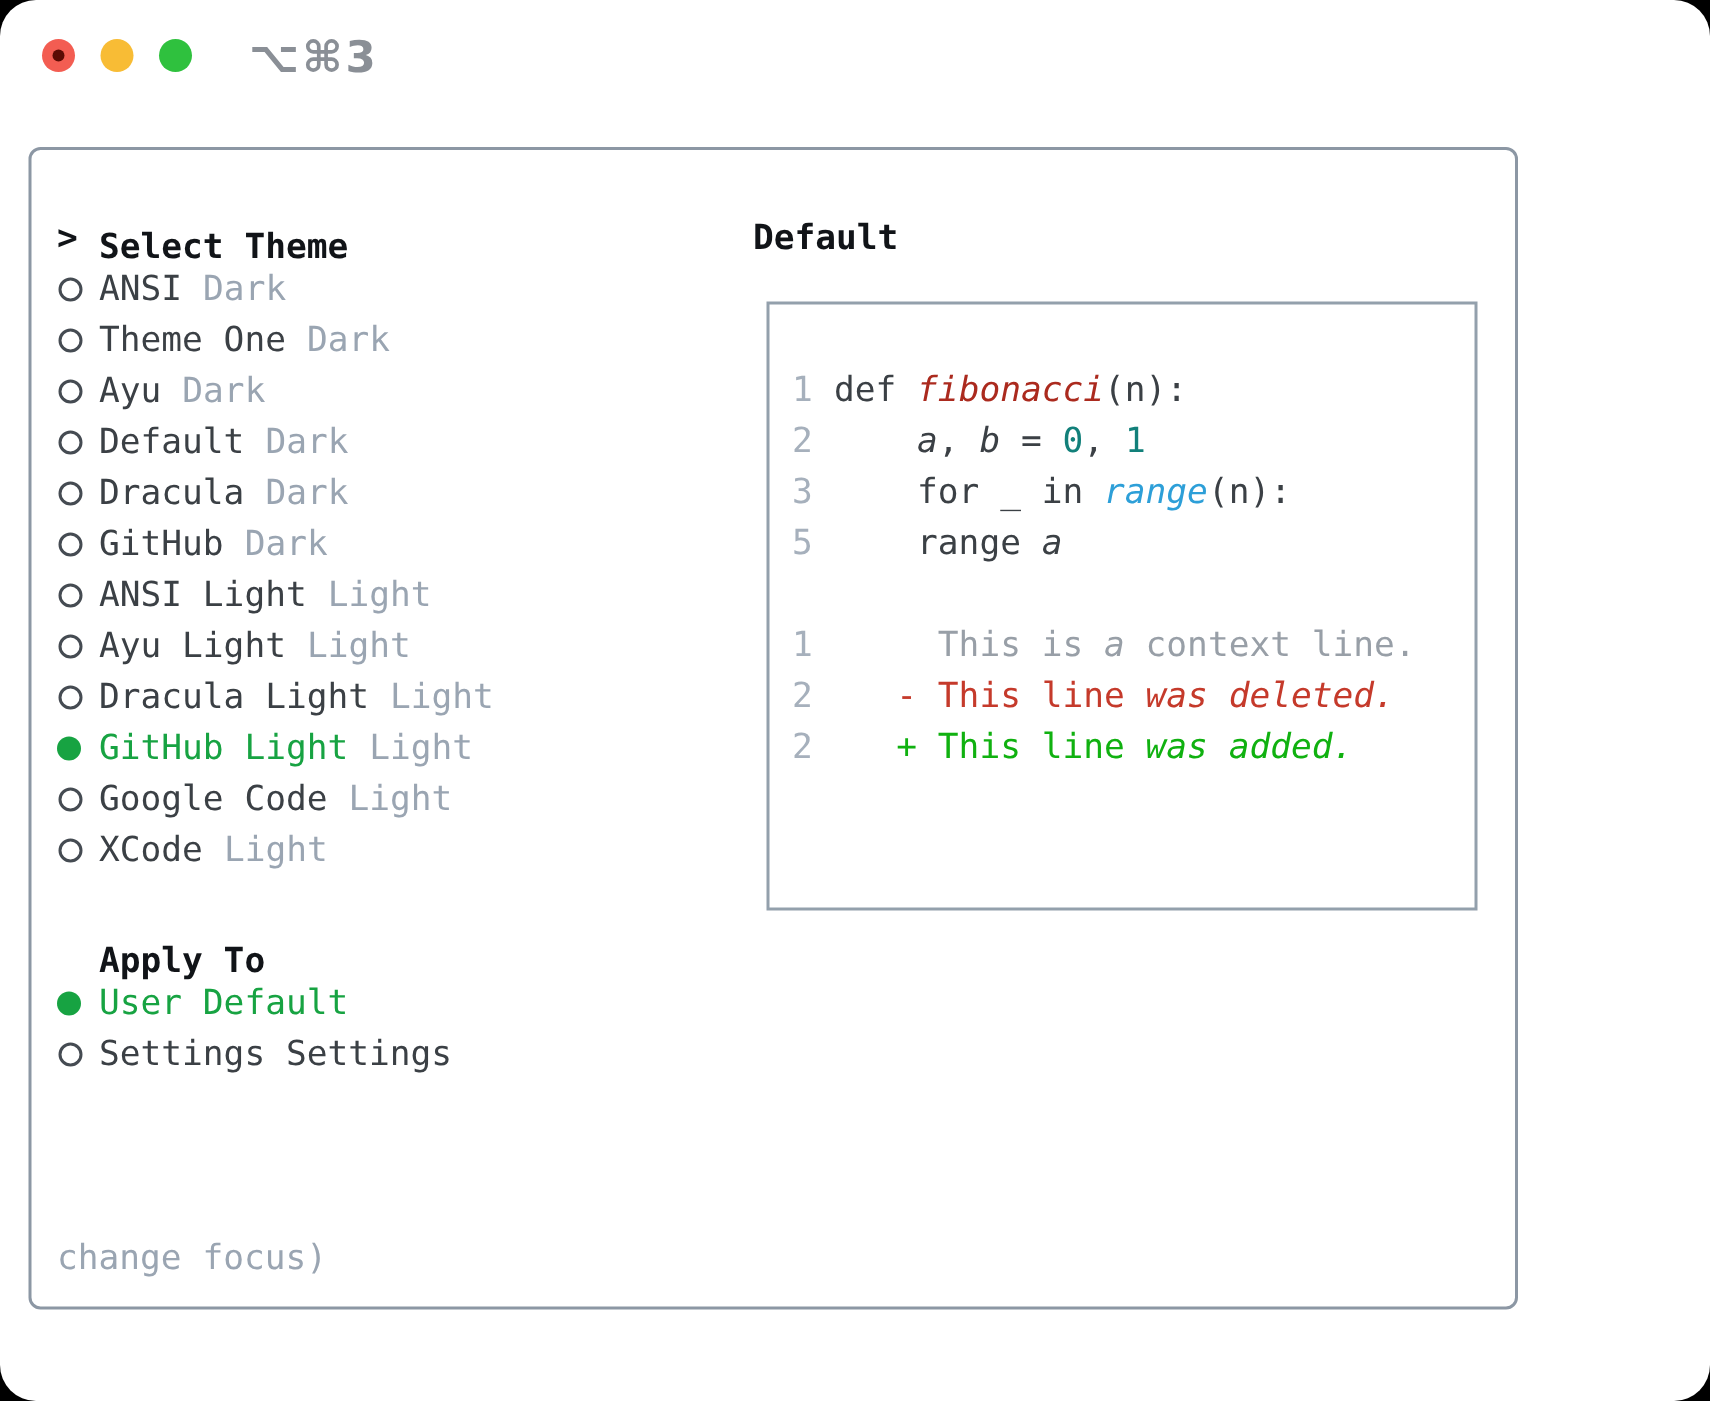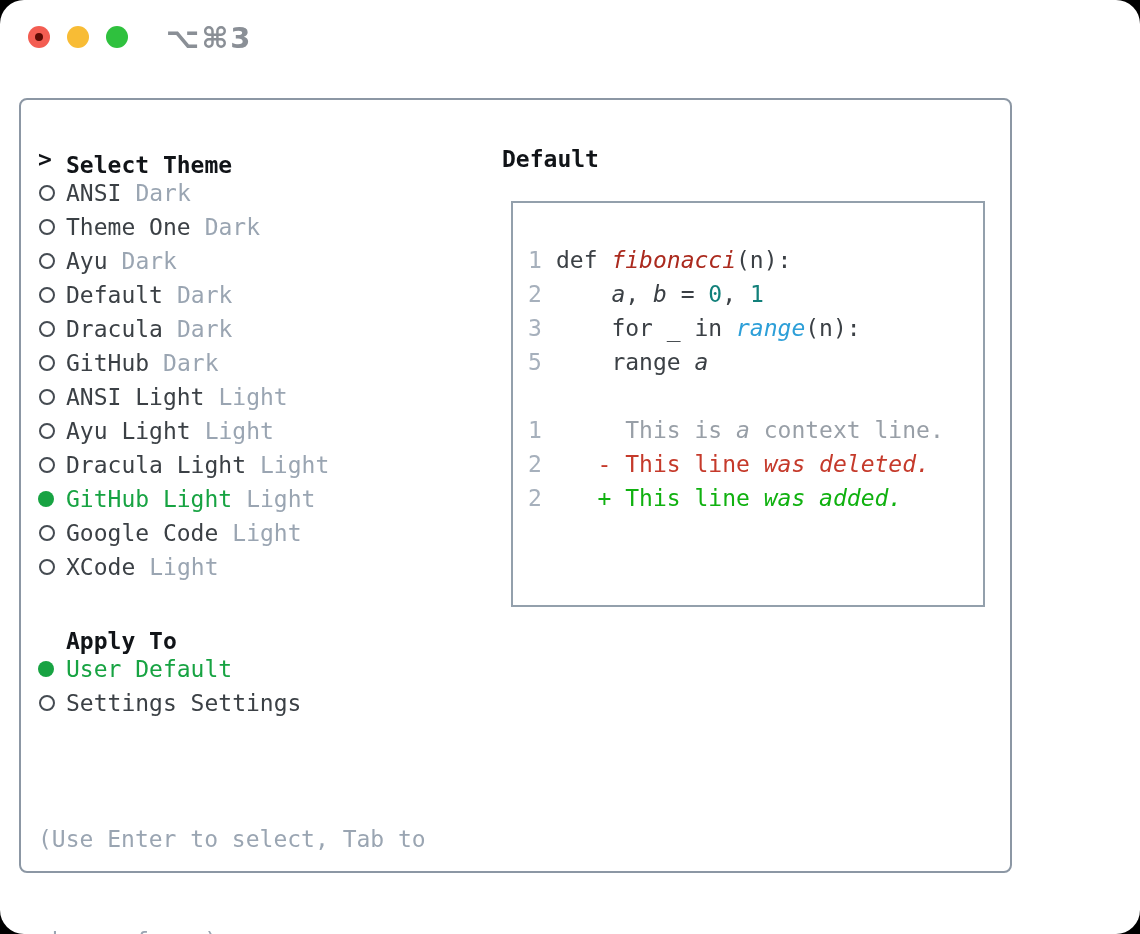--- a/index.html
+++ b/index.html
@@ -96,21 +96,20 @@
         <span class="bcol"></span>
         <span class="hdr">Apply To</span>
       </div>
       <div id="apply-list">
           <div class="row"><span class="bcol"><span class="bullet on"></span></span><span class="t-name sel">User Default</span></div>
           <div class="row"><span class="bcol"><span class="bullet"></span></span><span class="t-name">Settings Settings</span></div>
         </div>
     </div>
 
     <div class="hint">
-      <div>(Use Enter to select, Tab to</div>
       <div>change focus)</div>
     </div>
 
     <div class="preview-head">Default</div>
     <div class="preview-box">
       <div class="code" id="code-block">
           <div class="cline"><span class="lnum">1</span><span class="seg-fg">def </span><span class="seg-fn">fibonacci</span><span class="seg-fg">(n):</span></div>
           <div class="cline"><span class="lnum">2</span><span class="seg-fg">    </span><span class="seg-var">a</span><span class="seg-fg">, </span><span class="seg-var">b</span><span class="seg-fg"> = </span><span class="seg-num">0</span><span class="seg-fg">, </span><span class="seg-num">1</span></div>
           <div class="cline"><span class="lnum">3</span><span class="seg-fg">    for _ in </span><span class="seg-call">range</span><span class="seg-fg">(n):</span></div>
           <div class="cline"><span class="lnum">5</span><span class="seg-fg">    range </span><span class="seg-var">a</span></div>

